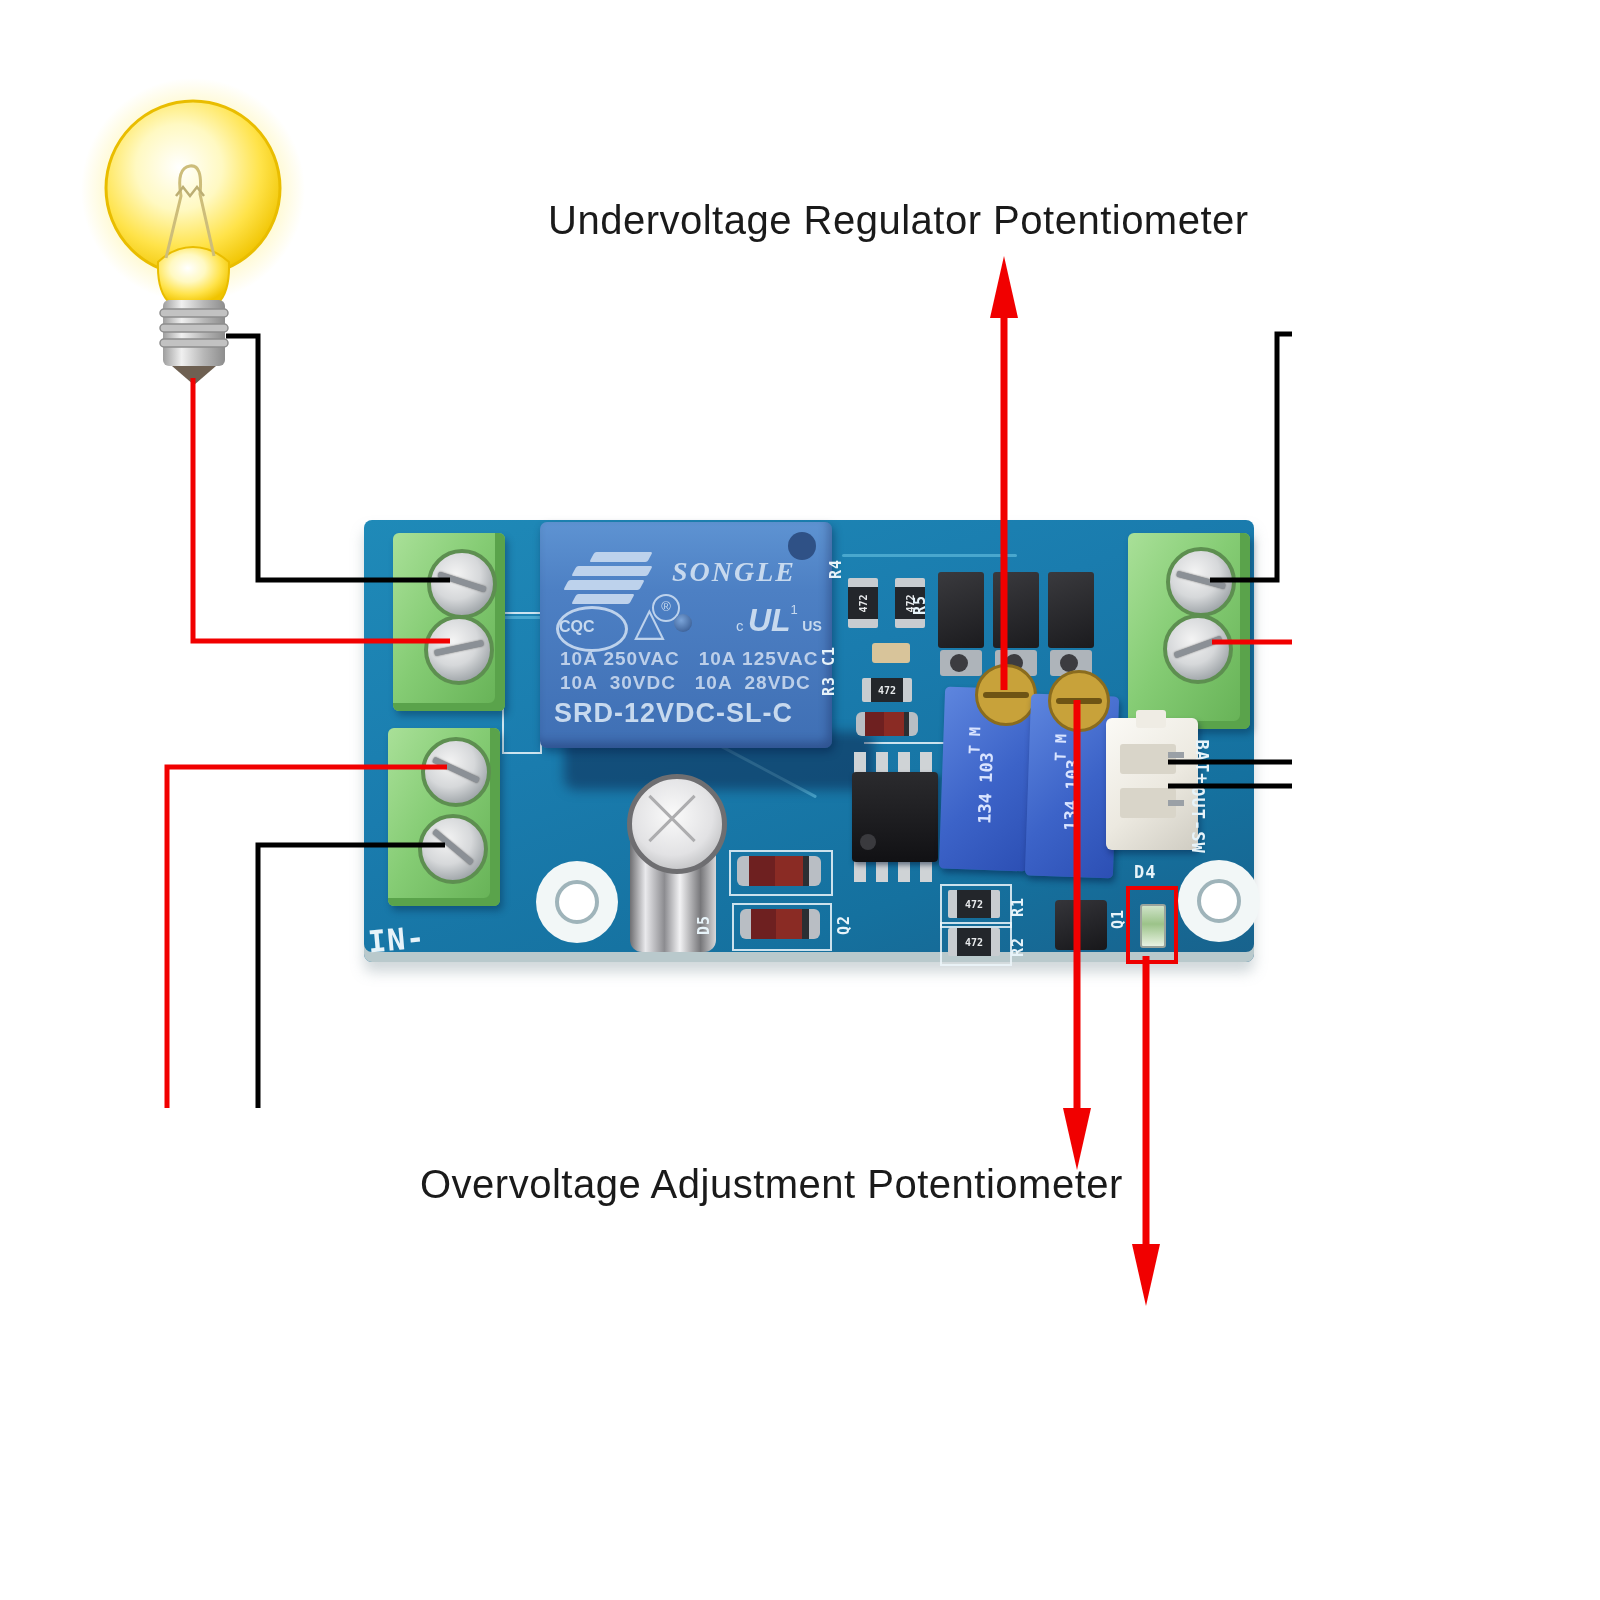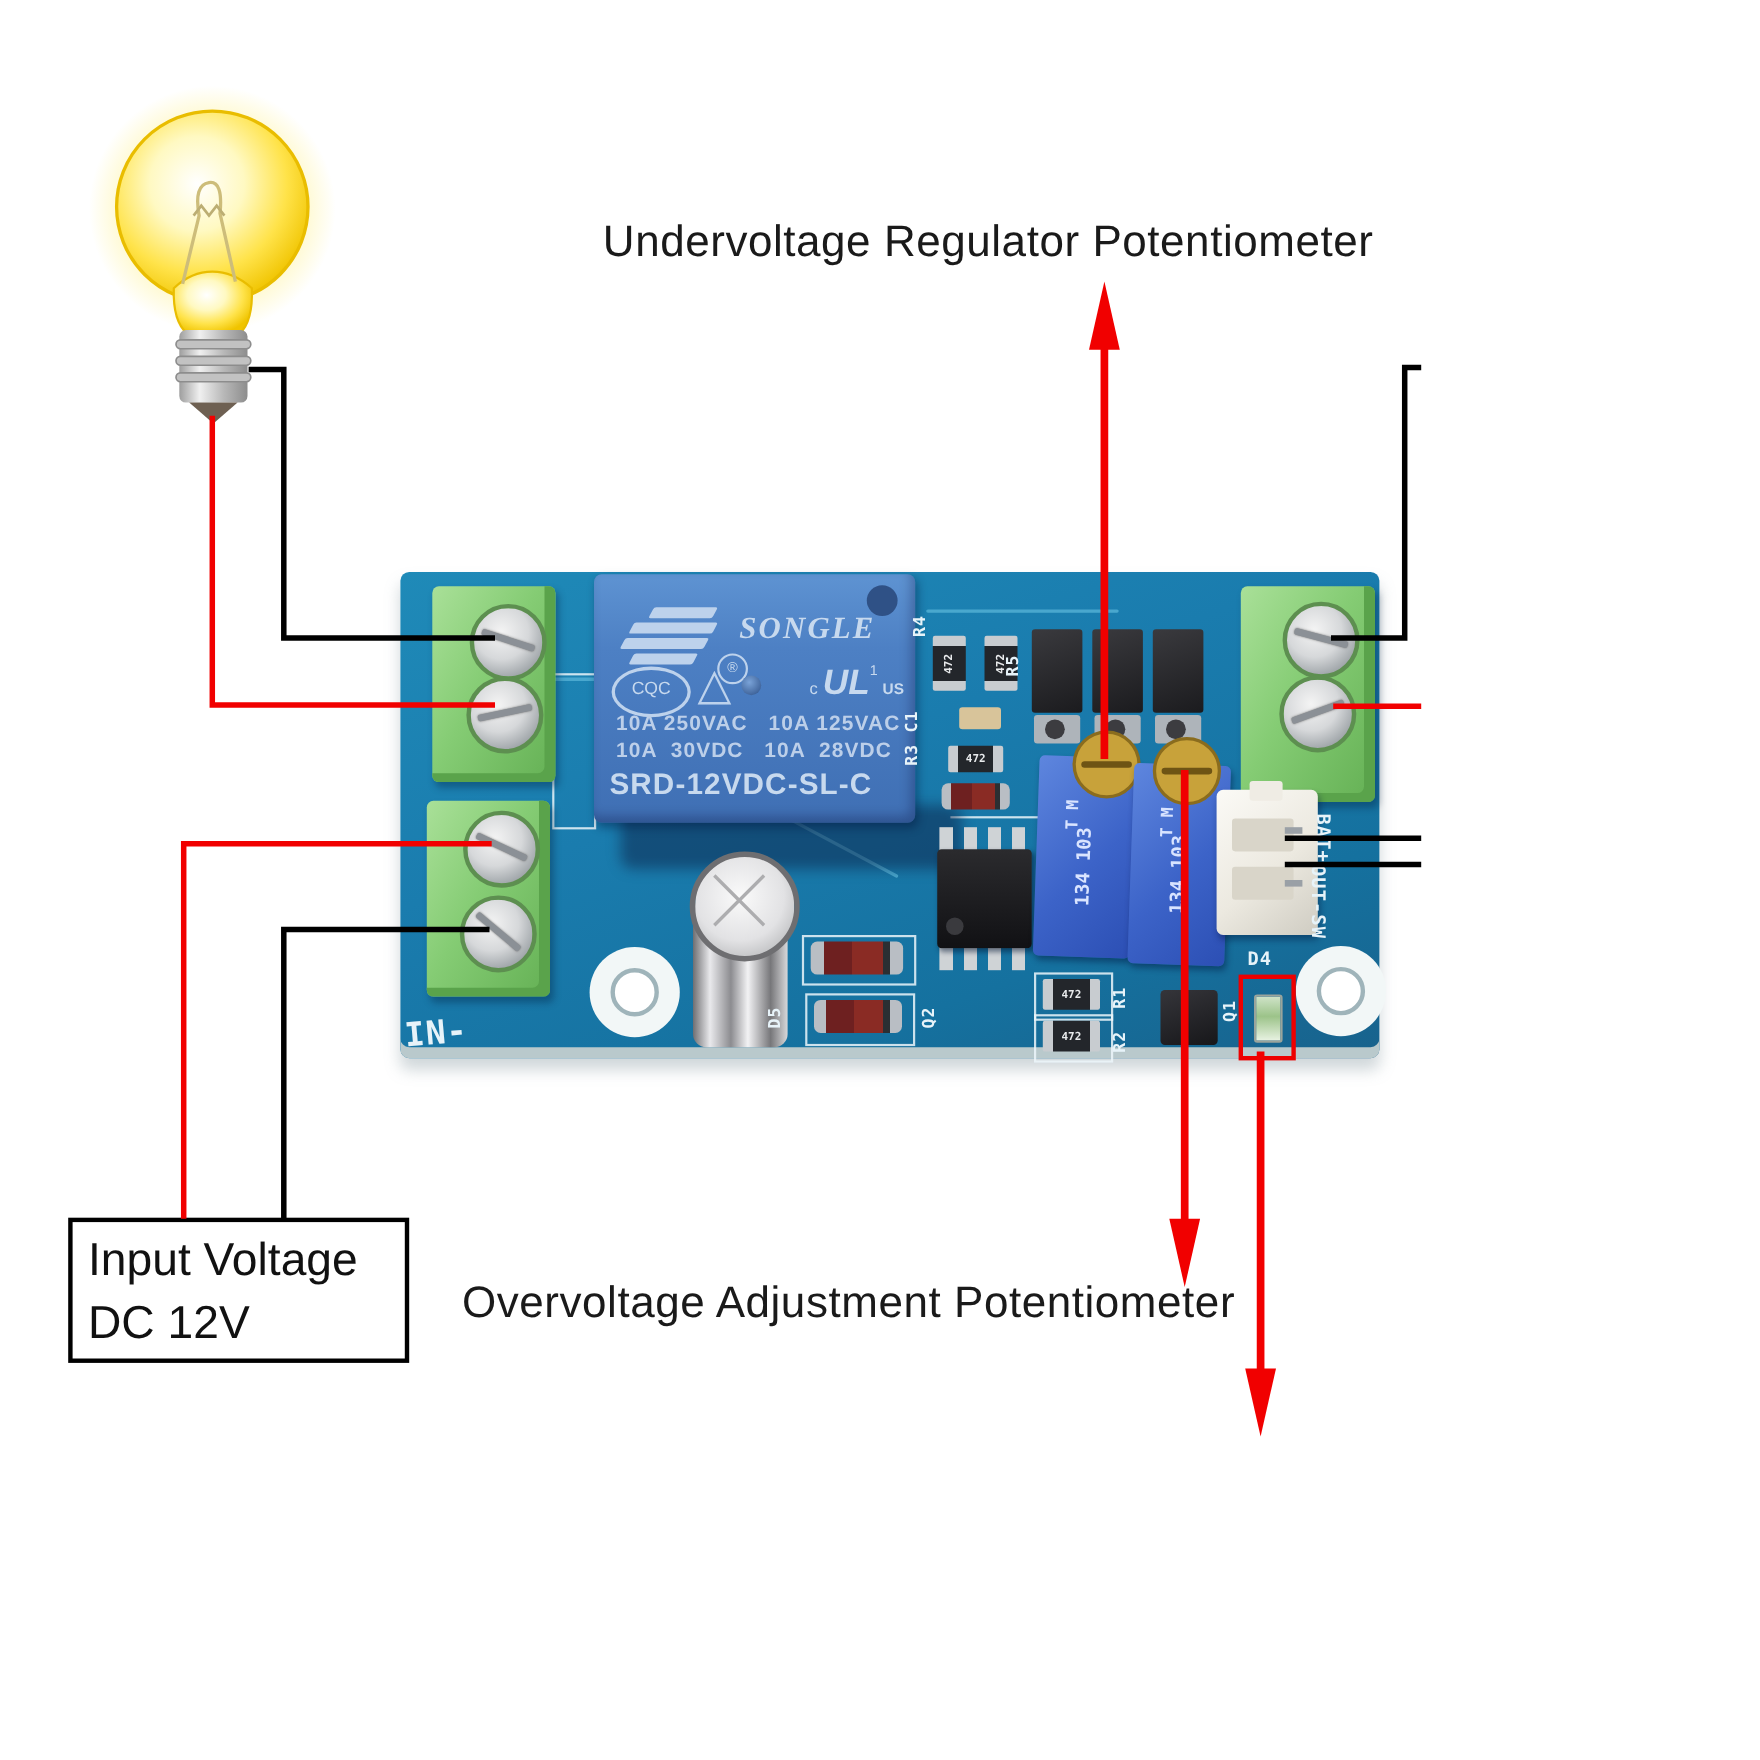--- a/index.html
+++ b/index.html
@@ -23,21 +23,21 @@
   .relay{position:absolute;left:176px;top:2px;width:292px;height:226px;border-radius:7px;
          background:linear-gradient(180deg,#5e93d2 0%,#4d80c4 30%,#3f6fb4 100%);
          box-shadow:inset -4px -6px 10px rgba(0,0,40,.25), 2px 4px 8px rgba(0,20,60,.4);
          color:#c7d9ee;overflow:hidden;}
   .relay .bar{position:absolute;height:10px;background:#bdd2ec;transform:skewX(-28deg);border-radius:2px;}
   .brand{position:absolute;left:132px;top:34px;font-family:"Liberation Serif", serif;
          font-weight:bold;font-style:italic;font-size:28px;letter-spacing:2px;color:#c7d9ee;}
   .regmark{position:absolute;left:112px;top:72px;width:24px;height:24px;border:2px solid #bdd2ec;border-radius:50%;
            font-size:13px;text-align:center;line-height:22px;color:#c7d9ee;}
   .cqc{position:absolute;left:16px;top:84px;width:66px;height:40px;border:3px solid #bdd2ec;border-radius:50%;
-       text-align:center;line-height:36px;font-weight:normal;font-size:16px;color:#c7d9ee;}
+       line-height:36px;font-weight:bold;font-size:16px;color:#c7d9ee;}
   .tri{position:absolute;left:94px;top:76px;font-size:40px;color:#bdd2ec;}
   .ulmark{position:absolute;left:196px;top:80px;color:#c7d9ee;}
   .ratings{position:absolute;left:20px;font-weight:bold;font-size:19px;letter-spacing:1px;color:#bccfe9;white-space:pre;}
   .model{position:absolute;left:14px;top:176px;font-weight:bold;font-size:27px;letter-spacing:1px;color:#c7d9ee;}
   
   .term{position:absolute;border-radius:6px;
         background:linear-gradient(120deg,#a9e098 0%,#85cc74 45%,#64b054 100%);
         box-shadow:inset -10px -8px 0 #5aa34b, 3px 5px 7px rgba(0,30,60,.35);}
   .screw{position:absolute;border-radius:50%;
          background:radial-gradient(circle at 40% 35%,#f4f4f4 0%,#d6d8da 45%,#9aa0a4 80%,#777 100%);
@@ -100,24 +100,20 @@
 
 <div class="canvas">
 
   <div class="label" style="left:548px;top:198px;">Undervoltage Regulator Potentiometer</div>
   <div class="label" style="left:420px;top:1162px;">Overvoltage Adjustment Potentiometer</div>
   <div class="label" style="left:1296px;top:1224px;font-size:38px;">Force Start Switch</div>
 
   <div class="abs" style="left:1343px;top:374px;width:24px;height:17px;background:#000;"></div>
   <div class="abs" style="left:1462px;top:374px;width:24px;height:17px;background:#f10000;"></div>
 
-  <div class="wirebox" style="left:62px;top:1107px;width:288px;height:118px;border-width:4px;font-size:42px;padding:6px 0 0 14px;line-height:1.35;">
-    <div>Input Voltage</div>
-    <div>DC 12V</div>
-  </div>
 
   <div class="board">
 
     <div class="trace" style="left:118px;top:96px;width:60px;"></div>
     <div class="trace" style="left:478px;top:34px;width:175px;"></div>
     <div class="trace" style="left:330px;top:245px;width:130px;transform:rotate(28deg);"></div>
     <div class="trace" style="left:690px;top:330px;width:60px;transform:rotate(-40deg);"></div>
     <div class="ssbox" style="left:138px;top:92px;width:36px;height:138px;"></div>
     <div class="ssline" style="left:500px;top:222px;width:200px;height:2px;"></div>
     <div class="ssbox" style="left:365px;top:330px;width:100px;height:42px;"></div>

